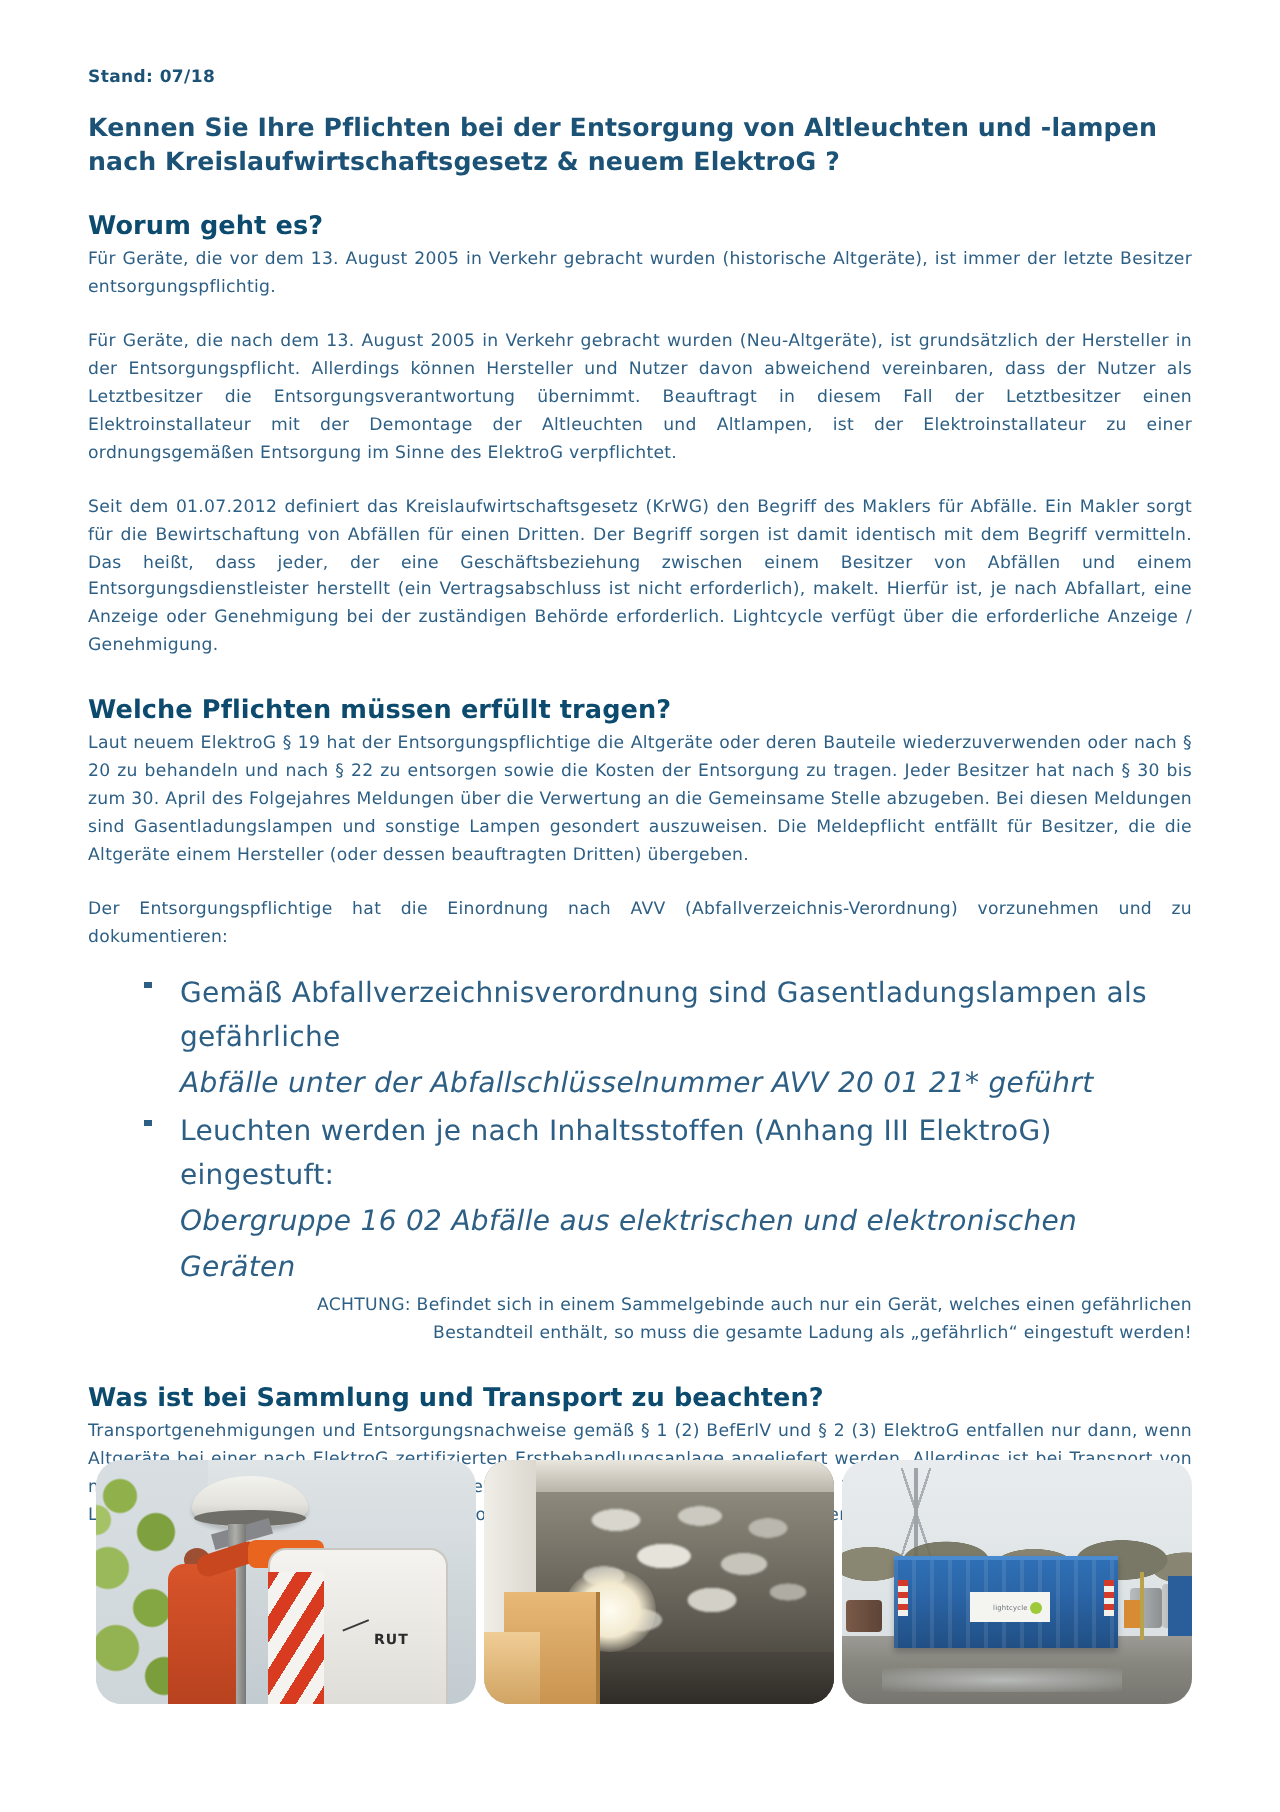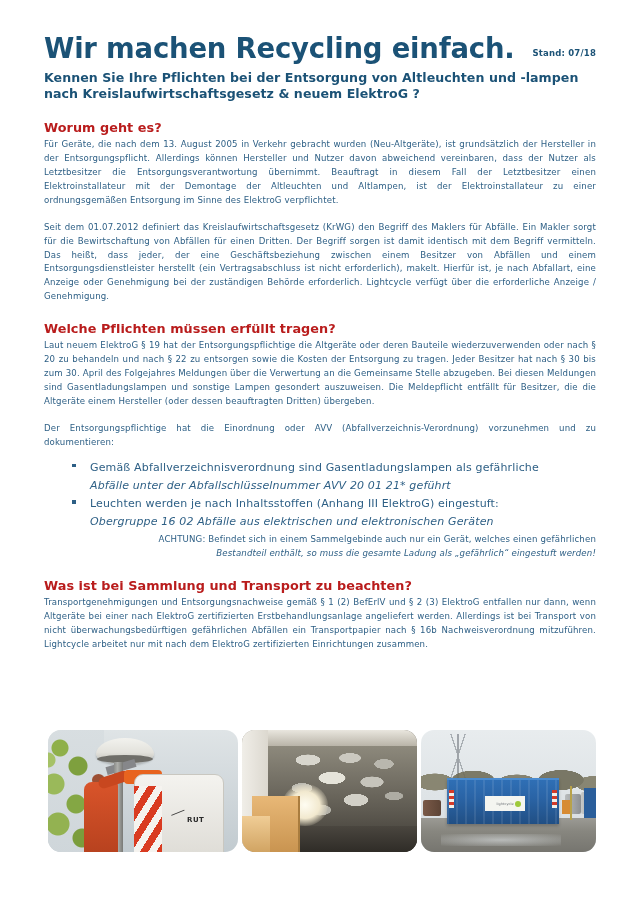--- a/index.html
+++ b/index.html
@@ -59,21 +59,21 @@
     letter-spacing: 0.05px;
   }
 
   
   .section {
     margin-top: 17px;
   }
   .section-heading {
     font-size: 12.8px;
     font-weight: bold;
-    color: #b91c1c;
+    color: #0c4a6e;
     margin: 0 0 3px 0;
     letter-spacing: 0.05px;
   }
   p.body {
     margin: 0 0 0 0;
     font-size: 8.6px;
     line-height: 1.62;
     text-align: justify;
     letter-spacing: 0.15px;
     color: #2d5f85;
@@ -83,21 +83,21 @@
   }
 
   
   .bullets {
     list-style: none;
     margin: 9px 0 0 0;
     padding: 0 0 0 28px;
   }
   .bullets li {
     position: relative;
-    font-size: 11px;
+    font-size: 14px;
     line-height: 1.62;
     letter-spacing: 0.15px;
     padding-left: 18px;
     margin-bottom: 1px;
   }
   .bullets li::before {
     content: "";
     position: absolute;
     left: 0;
     top: 5px;
@@ -123,21 +123,20 @@
   .achtung {
     margin: 2px 0 0 0;
     font-size: 8.6px;
     line-height: 1.62;
     letter-spacing: 0.15px;
     text-align: right;
   }
   .achtung .l2 {
     display: block;
     padding-left: 55px;
-    font-style: italic;
   }
 
   
   .photos {
     position: absolute;
     left: 48px;
     top: 730px;
     width: 548px;
     height: 122px;
     display: flex;
@@ -375,39 +374,39 @@
     background: #b8a24a;
   }
 </style>
 </head>
 <body>
 
 <div class="page">
 
   <div class="header">
     <div class="title-row">
-      <h1 class="main-title">Wir machen Recycling einfach.</h1>
       <div class="stand">Stand: 07/18</div>
     </div>
     <div class="subtitle">
       <span>Kennen Sie Ihre Pflichten bei der Entsorgung von Altleuchten und -lampen</span><br>
       <span>nach Kreislaufwirtschaftsgesetz &amp; neuem ElektroG ?</span>
     </div>
   </div>
 
   <div class="section">
     <h2 class="section-heading">Worum geht es?</h2>
+    <p class="body">Für Geräte, die vor dem 13. August 2005 in Verkehr gebracht wurden (historische Altgeräte), ist immer der letzte Besitzer entsorgungspflichtig.</p>
     <p class="body">Für Geräte, die nach dem 13. August 2005 in Verkehr gebracht wurden (Neu-Altgeräte), ist grundsätzlich der Hersteller in der Entsorgungspflicht. Allerdings können Hersteller und Nutzer davon abweichend vereinbaren, dass der Nutzer als Letztbesitzer die Entsorgungsverantwortung übernimmt. Beauftragt in diesem Fall der Letztbesitzer einen Elektroinstallateur mit der Demontage der Altleuchten und Altlampen, ist der Elektroinstallateur zu einer ordnungsgemäßen Entsorgung im Sinne des ElektroG verpflichtet.</p>
     <p class="body">Seit dem 01.07.2012 definiert das Kreislaufwirtschaftsgesetz (KrWG) den Begriff des Maklers für Abfälle. Ein Makler sorgt für die Bewirtschaftung von Abfällen für einen Dritten. Der Begriff sorgen ist damit identisch mit dem Begriff vermitteln. Das heißt, dass jeder, der eine Geschäftsbeziehung zwischen einem Besitzer von Abfällen und einem Entsorgungsdienstleister herstellt (ein Vertragsabschluss ist nicht erforderlich), makelt. Hierfür ist, je nach Abfallart, eine Anzeige oder Genehmigung bei der zuständigen Behörde erforderlich. Lightcycle verfügt über die erforderliche Anzeige / Genehmigung.</p>
   </div>
 
   <div class="section">
     <h2 class="section-heading">Welche Pflichten müssen erfüllt tragen?</h2>
     <p class="body">Laut neuem ElektroG § 19 hat der Entsorgungspflichtige die Altgeräte oder deren Bauteile wiederzuverwenden oder nach § 20 zu behandeln und nach § 22 zu entsorgen sowie die Kosten der Entsorgung zu tragen. Jeder Besitzer hat nach § 30 bis zum 30. April des Folgejahres Meldungen über die Verwertung an die Gemeinsame Stelle abzugeben. Bei diesen Meldungen sind Gasentladungslampen und sonstige Lampen gesondert auszuweisen. Die Meldepflicht entfällt für Besitzer, die die Altgeräte einem Hersteller (oder dessen beauftragten Dritten) übergeben.</p>
-    <p class="body">Der Entsorgungspflichtige hat die Einordnung oder AVV (Abfallverzeichnis-Verordnung) vorzunehmen und zu dokumentieren:</p>
+    <p class="body">Der Entsorgungspflichtige hat die Einordnung nach AVV (Abfallverzeichnis-Verordnung) vorzunehmen und zu dokumentieren:</p>
 
     <ul class="bullets">
       <li>
         <span>Gemäß Abfallverzeichnisverordnung sind Gasentladungslampen als gefährliche</span>
         <span class="cont">Abfälle unter der Abfallschlüsselnummer AVV 20 01 21* geführt</span>
       </li>
       <li>
         <span>Leuchten werden je nach Inhaltsstoffen (Anhang III ElektroG) eingestuft:</span>
         <span class="cont">Obergruppe 16 02 Abfälle aus elektrischen und elektronischen Geräten</span>
       </li>

